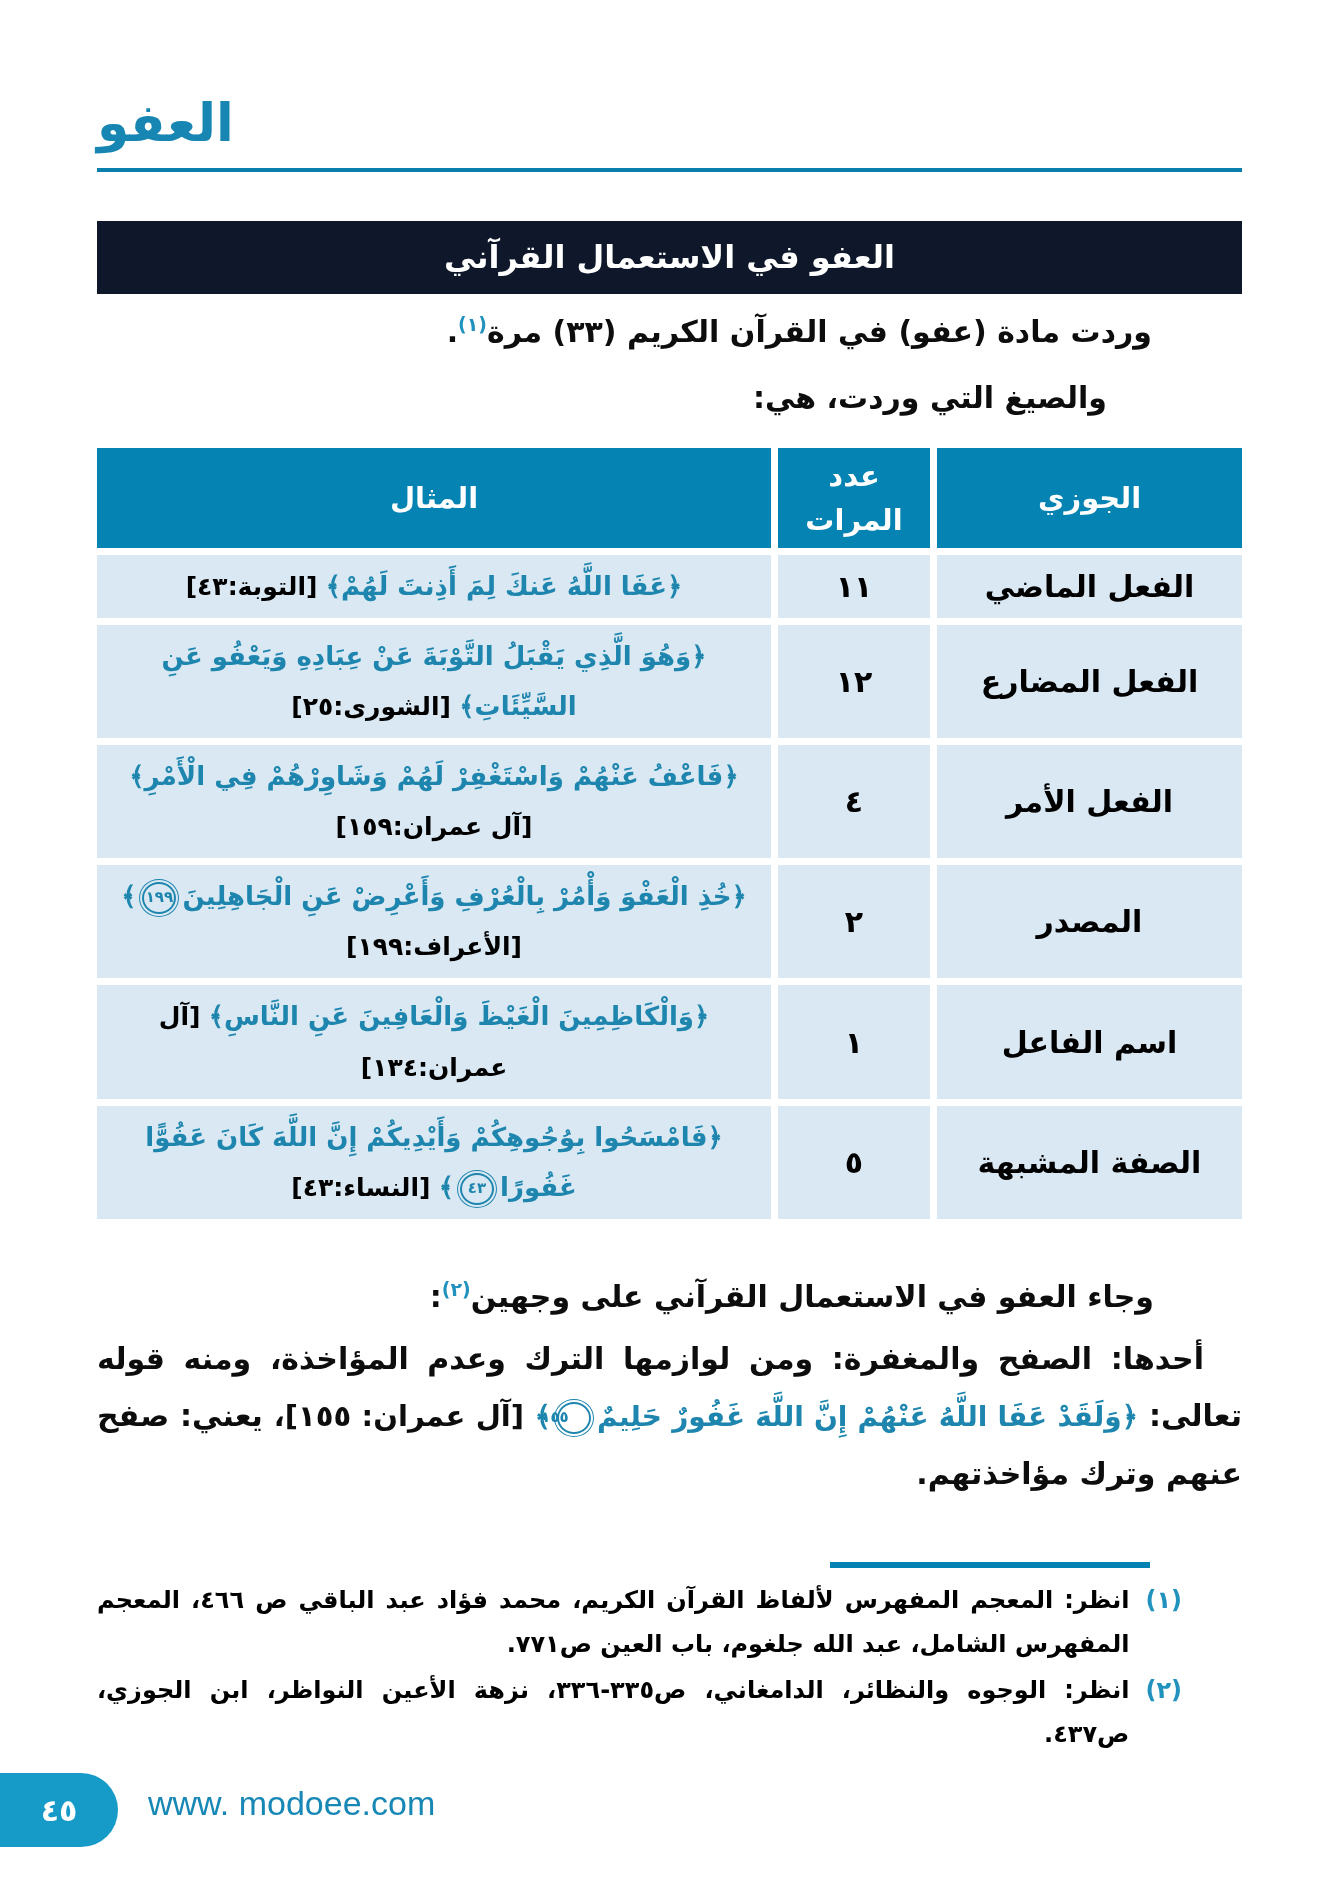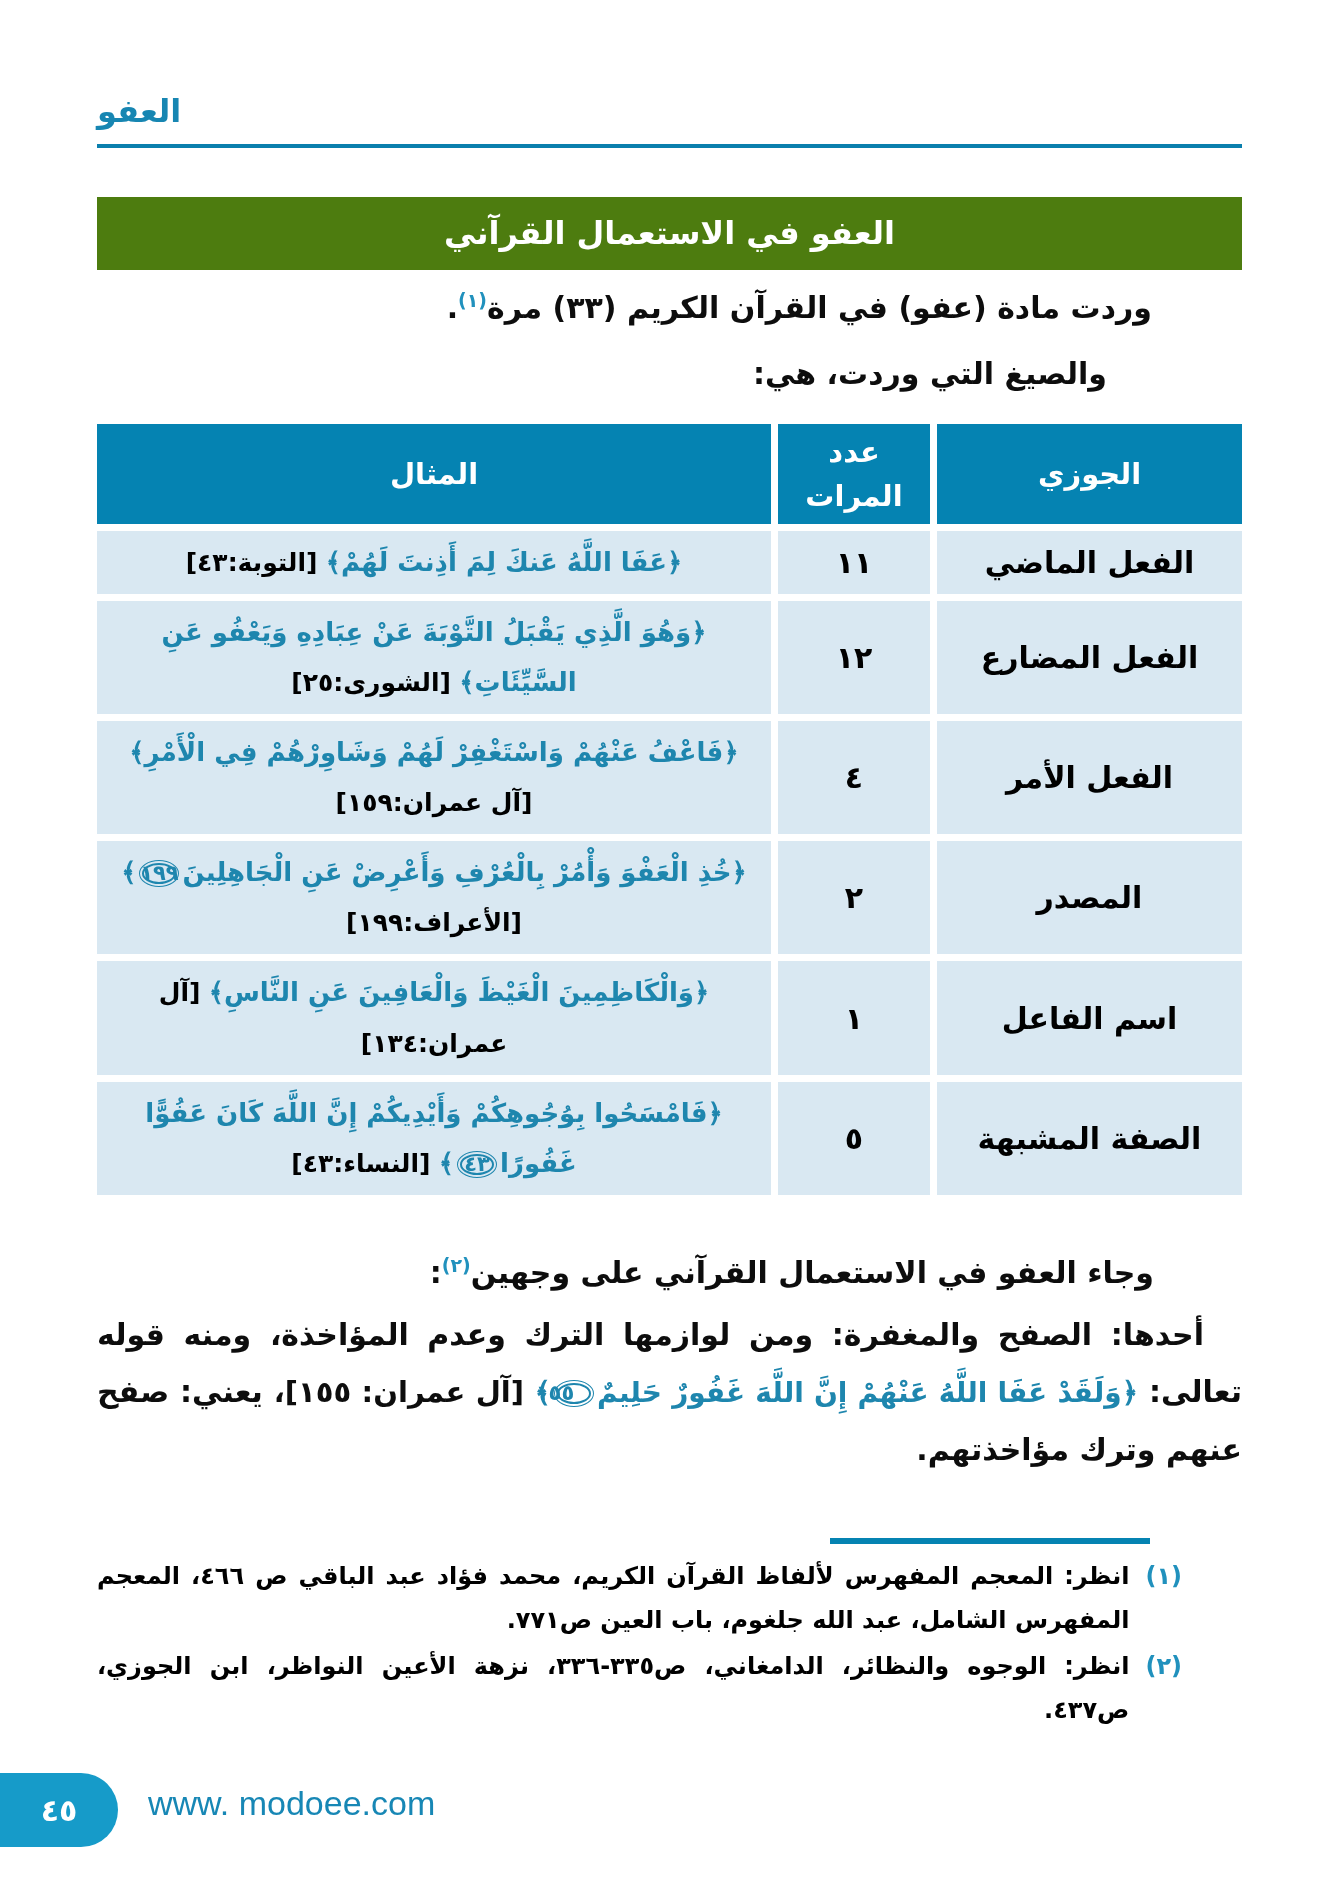--- a/index.html
+++ b/index.html
@@ -12,30 +12,30 @@
     direction:rtl;
     font-family:"DejaVu Sans", sans-serif;
     overflow:hidden;
   }
   .content { padding:0 97px; }
 
   .doc-title {
     margin-top:92px;
     text-align:left;
     color:#1786b2;
-    font-size:32px;
+    font-size:52px;
     font-weight:bold;
     line-height:1.2;
   }
   .title-rule { margin-top:14px; height:4px; background:#0a7fad; }
 
   .banner {
     margin-top:49px;
     height:73px;
-    background:#4d7c0f;
+    background:#0f172a;
     color:#ffffff;
     font-size:32px;
     font-weight:bold;
     text-align:center;
     line-height:73px;
   }
 
   .p-intro { font-size:30px; font-weight:bold; color:#0d0d0d; line-height:46px; }
   .p-intro1 { margin-top:15px; padding-right:90px; }
   .p-intro2 { margin-top:20px; padding-right:135px; }
@@ -82,27 +82,27 @@
   tr.r2 td, tr.r5 td { height:108px; }
   tr.r3 td, tr.r4 td, tr.r6 td { height:110px; }
 
   .verse { color:#1e86ae; font-weight:bold; }
   .verse-ref { color:#000; font-size:25px; font-weight:bold; }
 
   .medallion {
     display:inline-flex;
     align-items:center;
     justify-content:center;
-    width:34px; height:21px;
+    width:34px; height:32px;
     border:2px solid #1e86ae;
     outline:1.5px solid #1e86ae;
     outline-offset:2px;
     border-radius:50%;
     color:#1e86ae;
-    font-size:21px;
+    font-size:15px;
     font-weight:bold;
     line-height:1;
     margin:0 6px;
     vertical-align:middle;
   }
 
   .lineA { margin-top:46px; padding-right:88px; font-size:30px; font-weight:bold; color:#0d0d0d; line-height:50px; }
   .para {
     margin-top:8px;
     font-size:30px;

